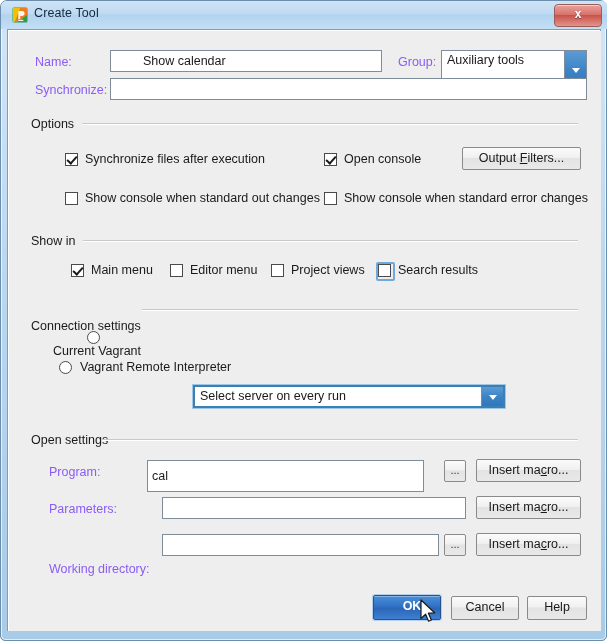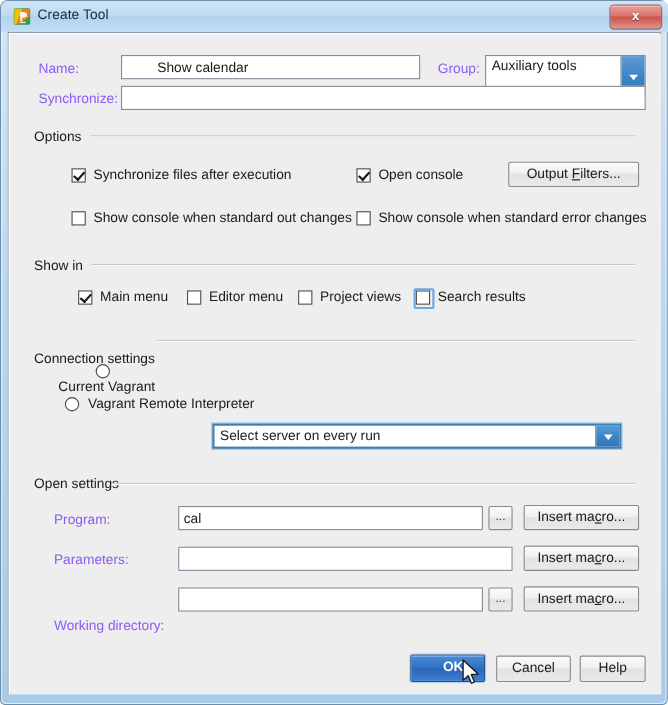--- a/index.html
+++ b/index.html
@@ -388,30 +388,30 @@
           <span class="rbox"></span>
           <span class="rbtext">Current Vagrant</span>
         </div>
 
         <div class="rbwrap" style="left:50px; top:329px;">
           <span class="rbox"></span>
           <span class="rbtext">Vagrant Remote Interpreter</span>
         </div>
 
 
-        <div class="combo focused" style="left:184px; top:354px; width:372px; height:23px;">
+        <div class="combo focused" style="left:184px; top:354px; width:312px; height:23px;">
           <div class="combo-text">Select server on every run</div>
           <div class="combo-arrow"></div>
         </div>
 
         <div class="group-title" style="left:22px; top:402px;">Open settings</div>
         <div class="group-rule" style="left:93px; top:408px; width:476px;"></div>
 
         <div class="lbl" style="left:40px; top:433px;">Program:</div>
-        <input class="tinput" style="left: 153px; top: 429px; width: 277px; height: 22px;" value="cal" placeholder="">
+        <input class="tinput" style="left: 138px; top: 429px; width: 277px; height: 32px;" value="cal" placeholder="">
         <div class="btn small-ellipsis" style="left:435px; top:429px; width:22px; height:22px;">
           <span>...</span>
         </div>
         <div class="btn" style="left:467px; top:428px; width:105px; height:23px;">
           <span>Insert&nbsp;ma<span class="mn">c</span>ro...</span>
         </div>
 
         <div class="lbl" style="left:40px; top:470px;">Parameters:</div>
         <input class="tinput" style="left: 153px; top: 466px; width: 304px; height: 22px;" value="" placeholder="">
         <div class="btn" style="left:467px; top:465px; width:105px; height:23px;">

